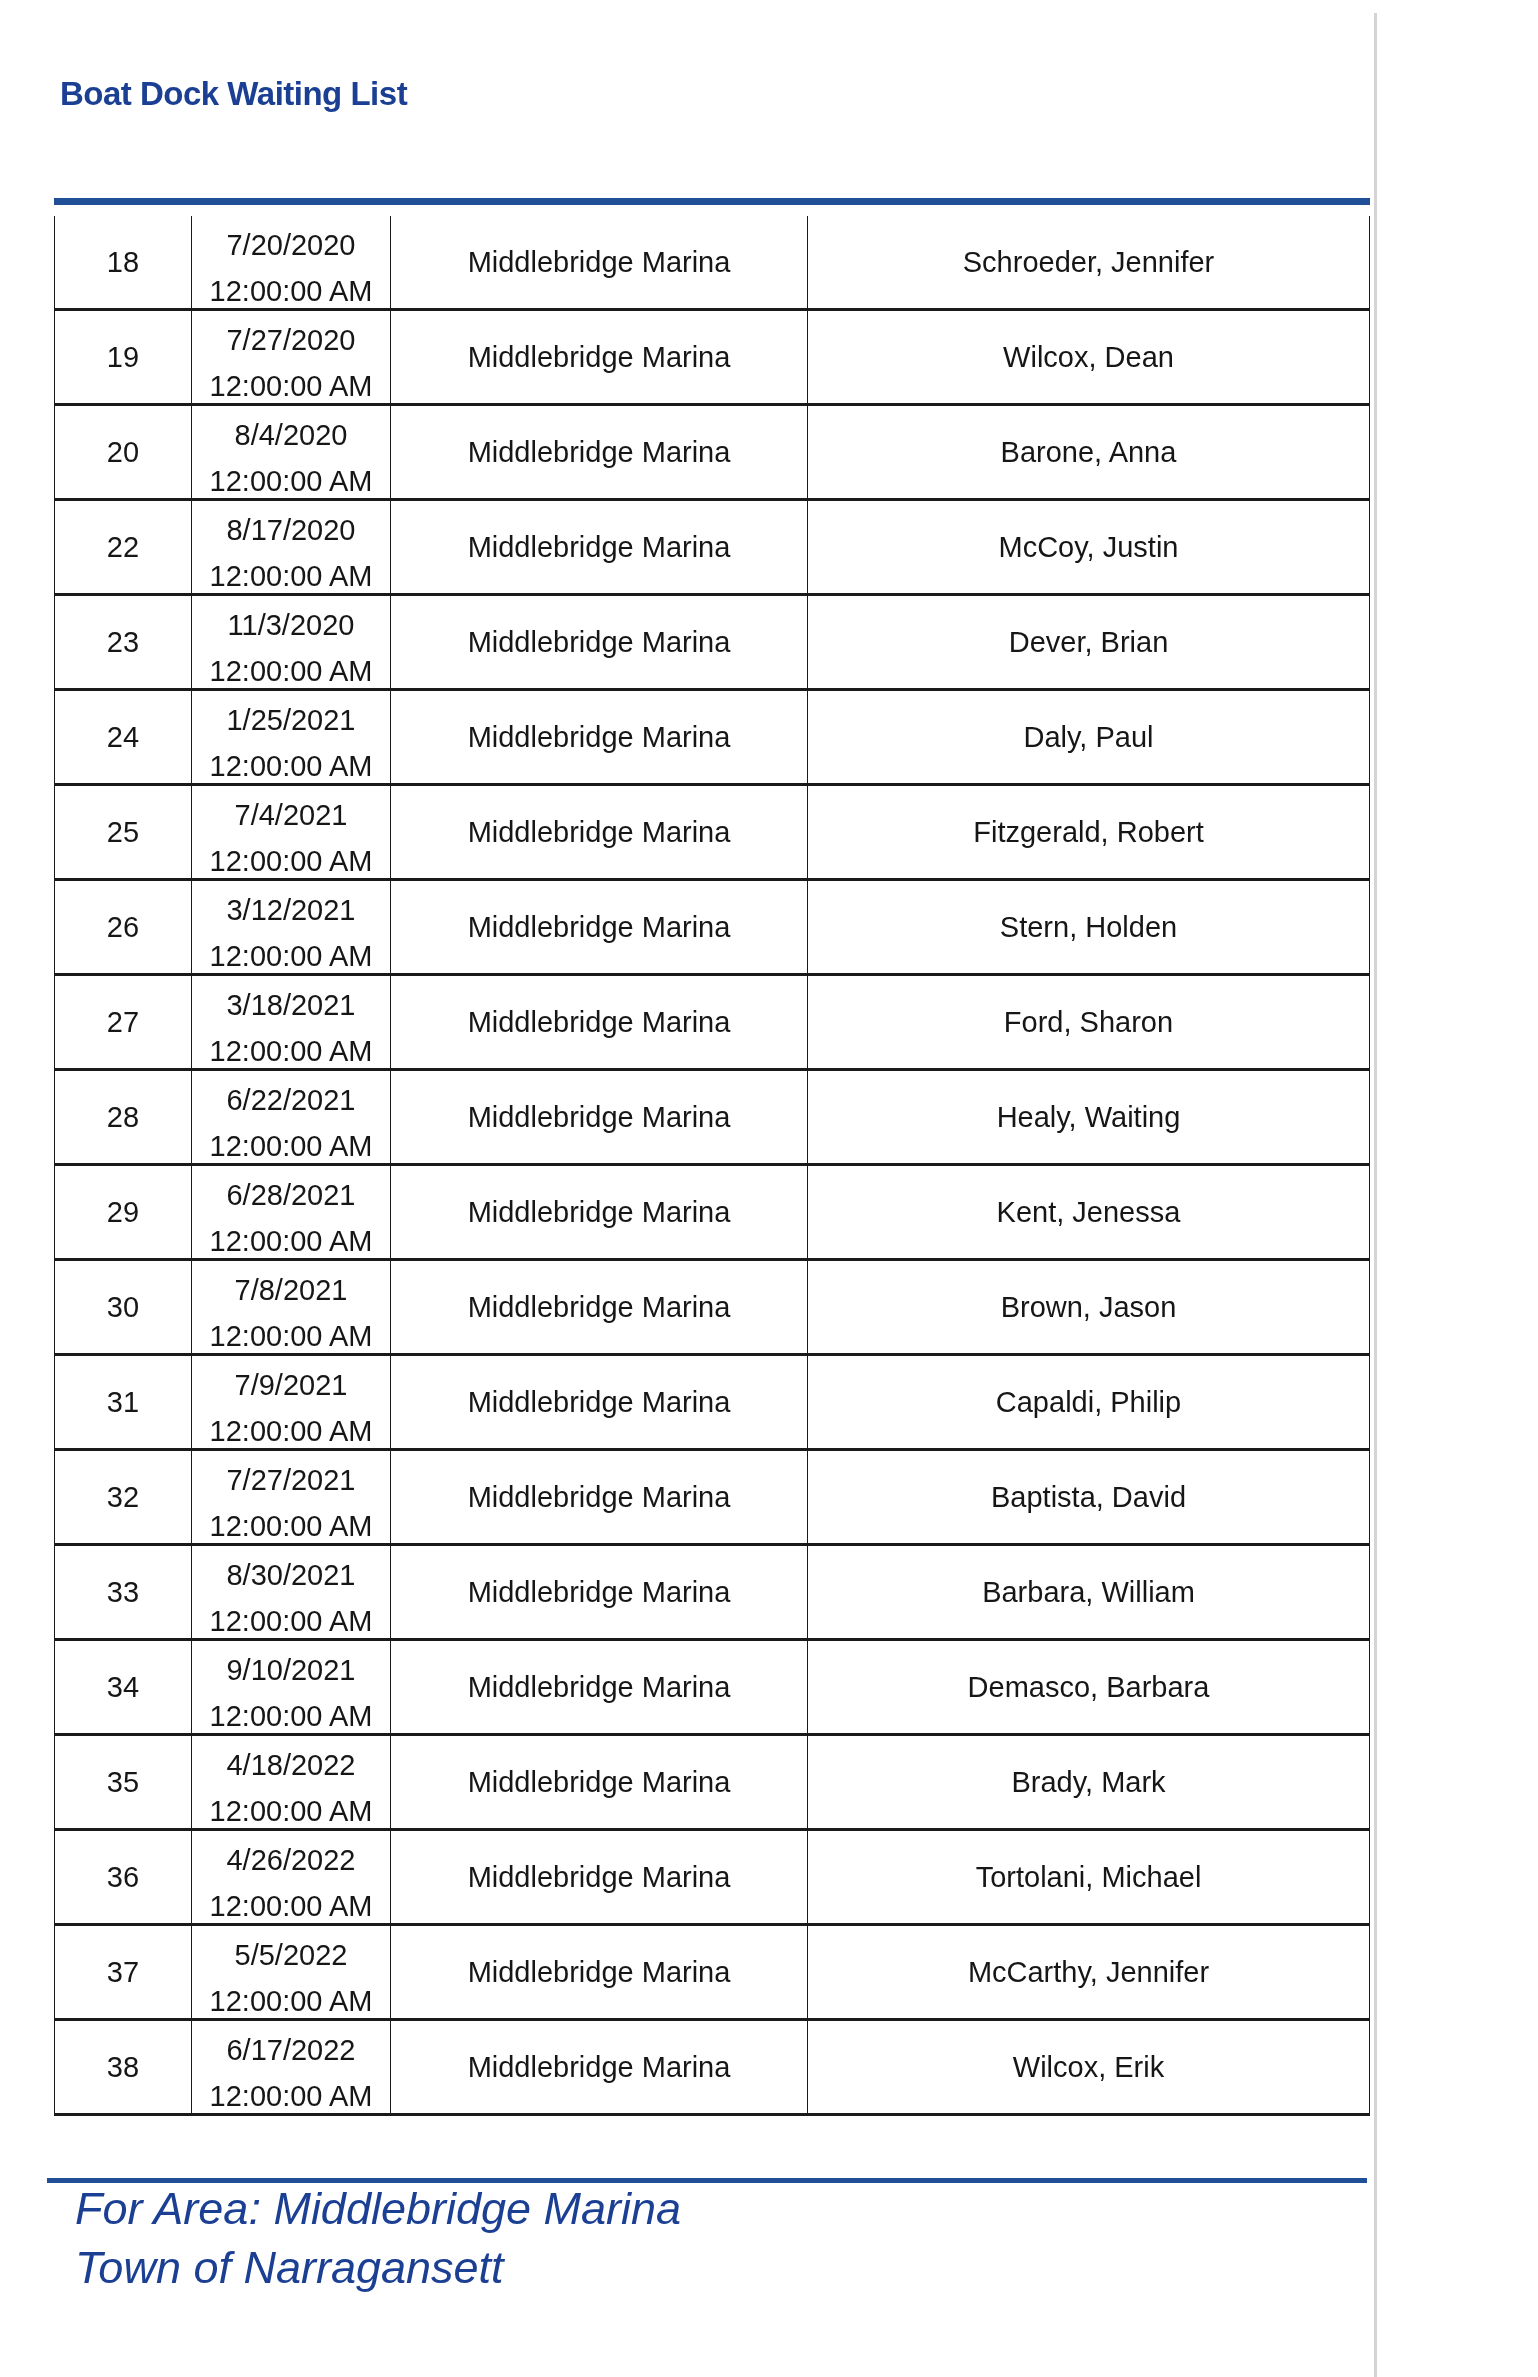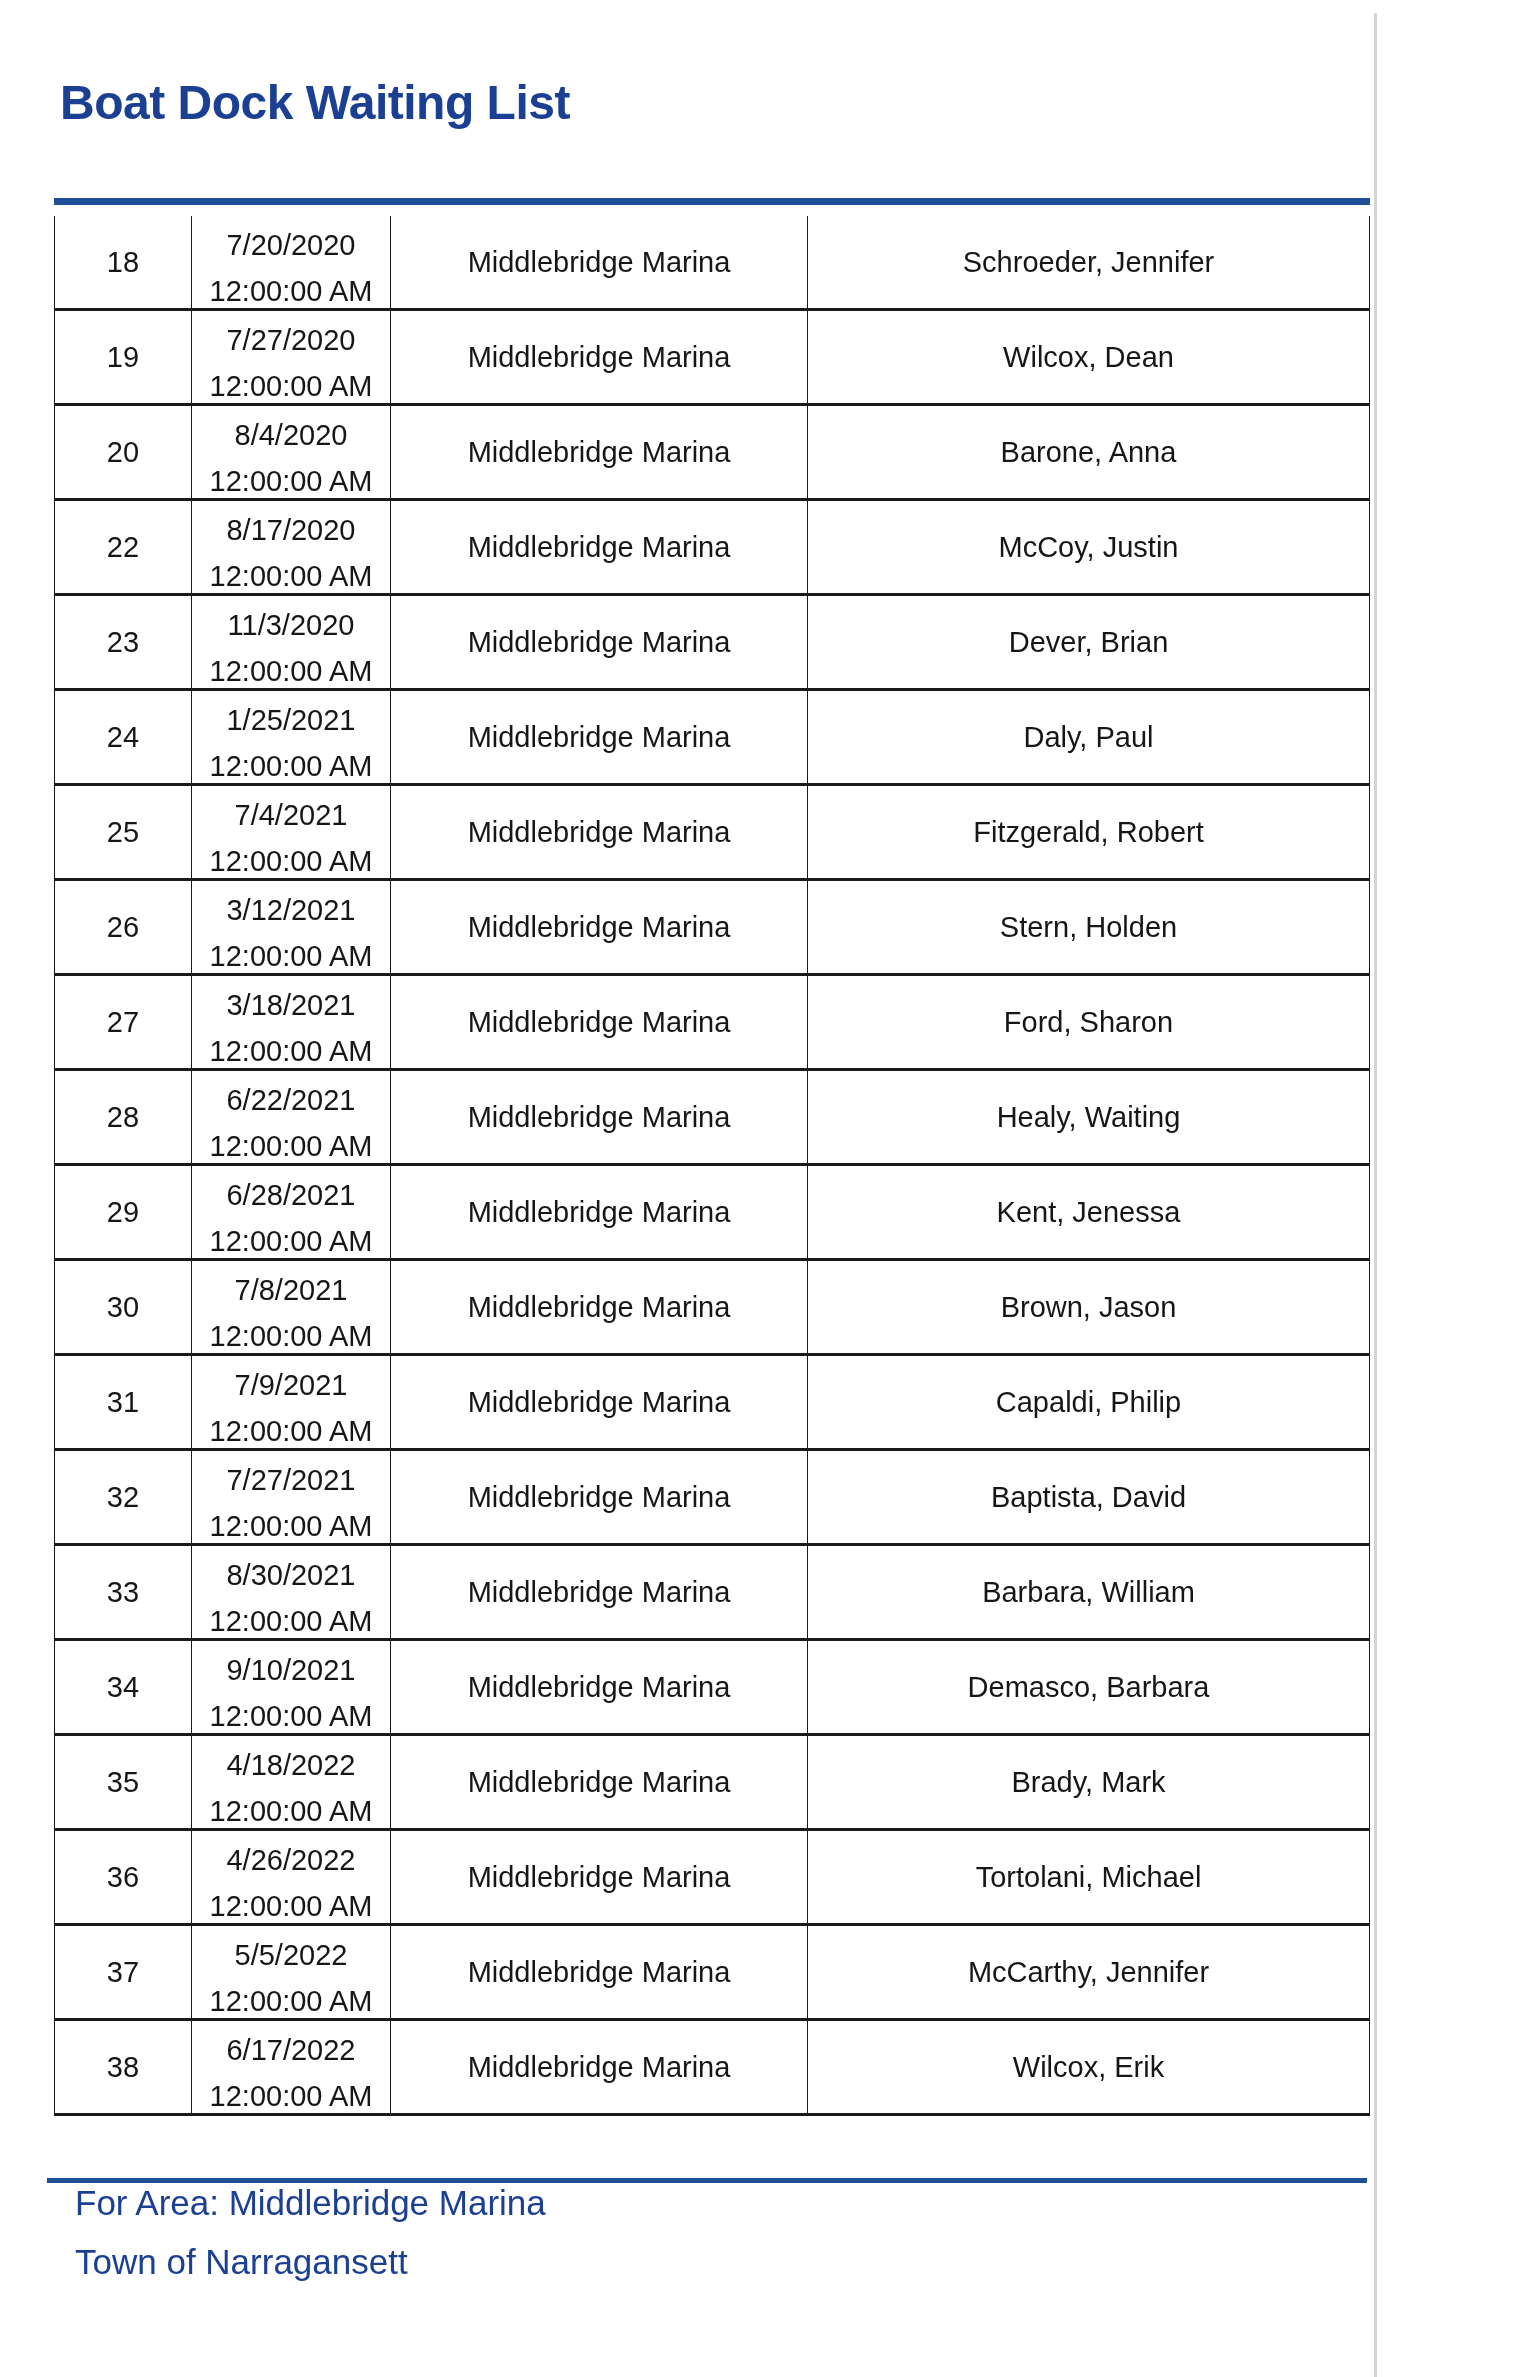--- a/index.html
+++ b/index.html
@@ -1,33 +1,33 @@
 <!DOCTYPE html>
 <html style="font-size:15px"><head>
 <meta charset="utf-8">
 <style>
   html, body { margin: 0; padding: 0; background: #ffffff; }
   body { width: 1538px; height: 2377px; position: relative; overflow: hidden;
          font-family: "Liberation Sans", sans-serif; color: #111; }
   .page-edge { position: absolute; left: 1374px; top: 13px; width: 2.8px; height: 2364px; background: #d4d4d4; }
-  .title { position: absolute; left: 60px; top: 75px; margin: 0; font-size: 48px; font-weight: bold;
+  .title { position: absolute; left: 60px; top: 75px; margin: 0; font-size: 33px; font-weight: bold;
            color: #1b3f93; letter-spacing: -0.5px; font-family: "Liberation Sans", sans-serif; }
   .rule-top { position: absolute; left: 54px; top: 198px; width: 1316px; height: 6.5px; background: #1f4f96; }
   .rule-bottom { position: absolute; left: 47px; top: 2178px; width: 1320px; height: 4.7px; background: #1f4f96; }
   table.waitlist { position: absolute; left: 54px; top: 216px; width: 1314px; border-collapse: collapse; table-layout: fixed; }
   table.waitlist col.c-num { width: 137px; }
   table.waitlist col.c-date { width: 199px; }
   table.waitlist col.c-area { width: 417px; }
   table.waitlist col.c-name { width: 562px; }
   table.waitlist td { height: 89px; padding: 0; text-align: center; vertical-align: middle;
                       border-left: 1.9px solid #1a1a1a; border-right: 1.9px solid #1a1a1a;
                       border-bottom: 3.7px solid #1a1a1a; font-size: 29px; line-height: 34px; color: #161616; }
   table.waitlist tr:first-child td { border-top: 0; }
   .date-line { display: block; margin-top: 12px; }
-  .footer { position: absolute; left: 75px; font-size: 35px; color: #1b3f93; }
+  .footer { position: absolute; left: 75px; font-size: 45px; color: #1b3f93; font-style: italic; }
   .footer.area { top: 2183px; }
   .footer.town { top: 2230px; margin-top: 12px; }
 </style>
 </head>
 <body>
 
 <div class="page-edge"></div>
 
 <h1 class="title">Boat Dock Waiting List</h1>
 

